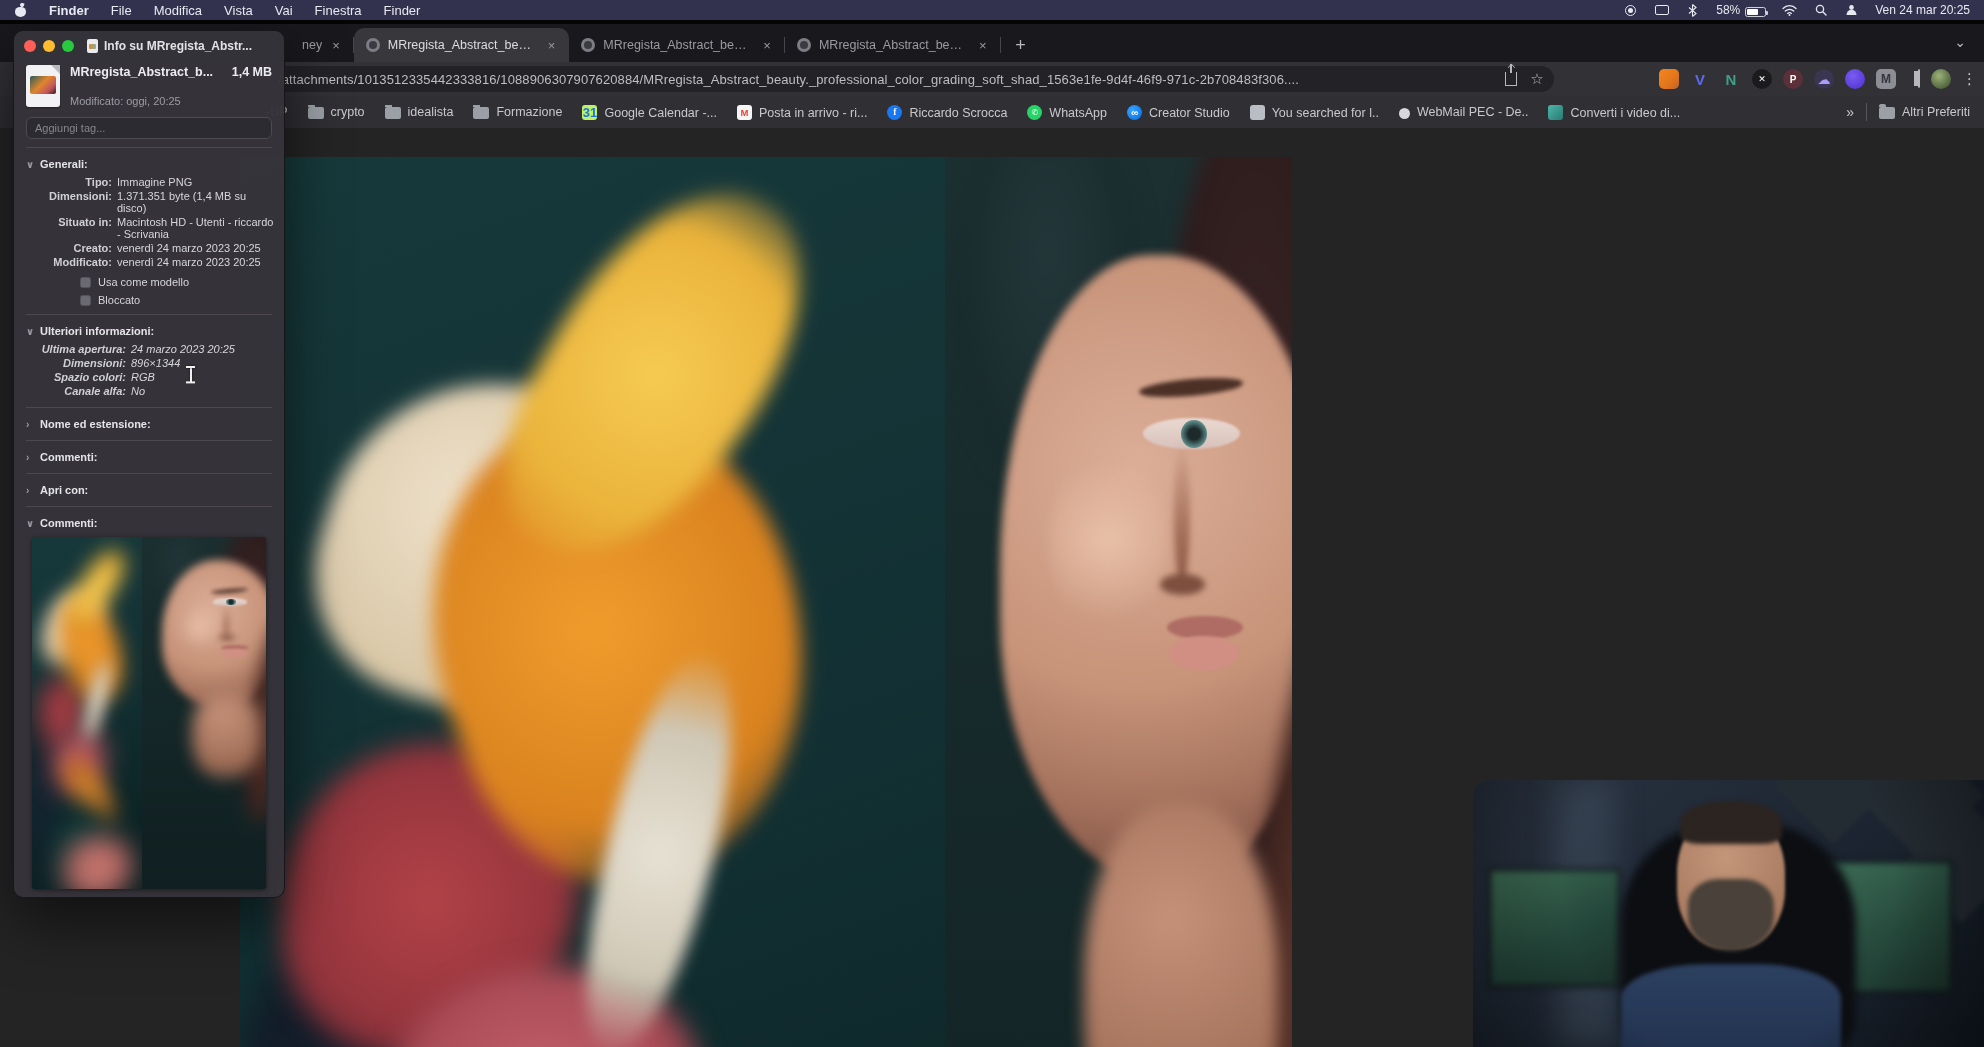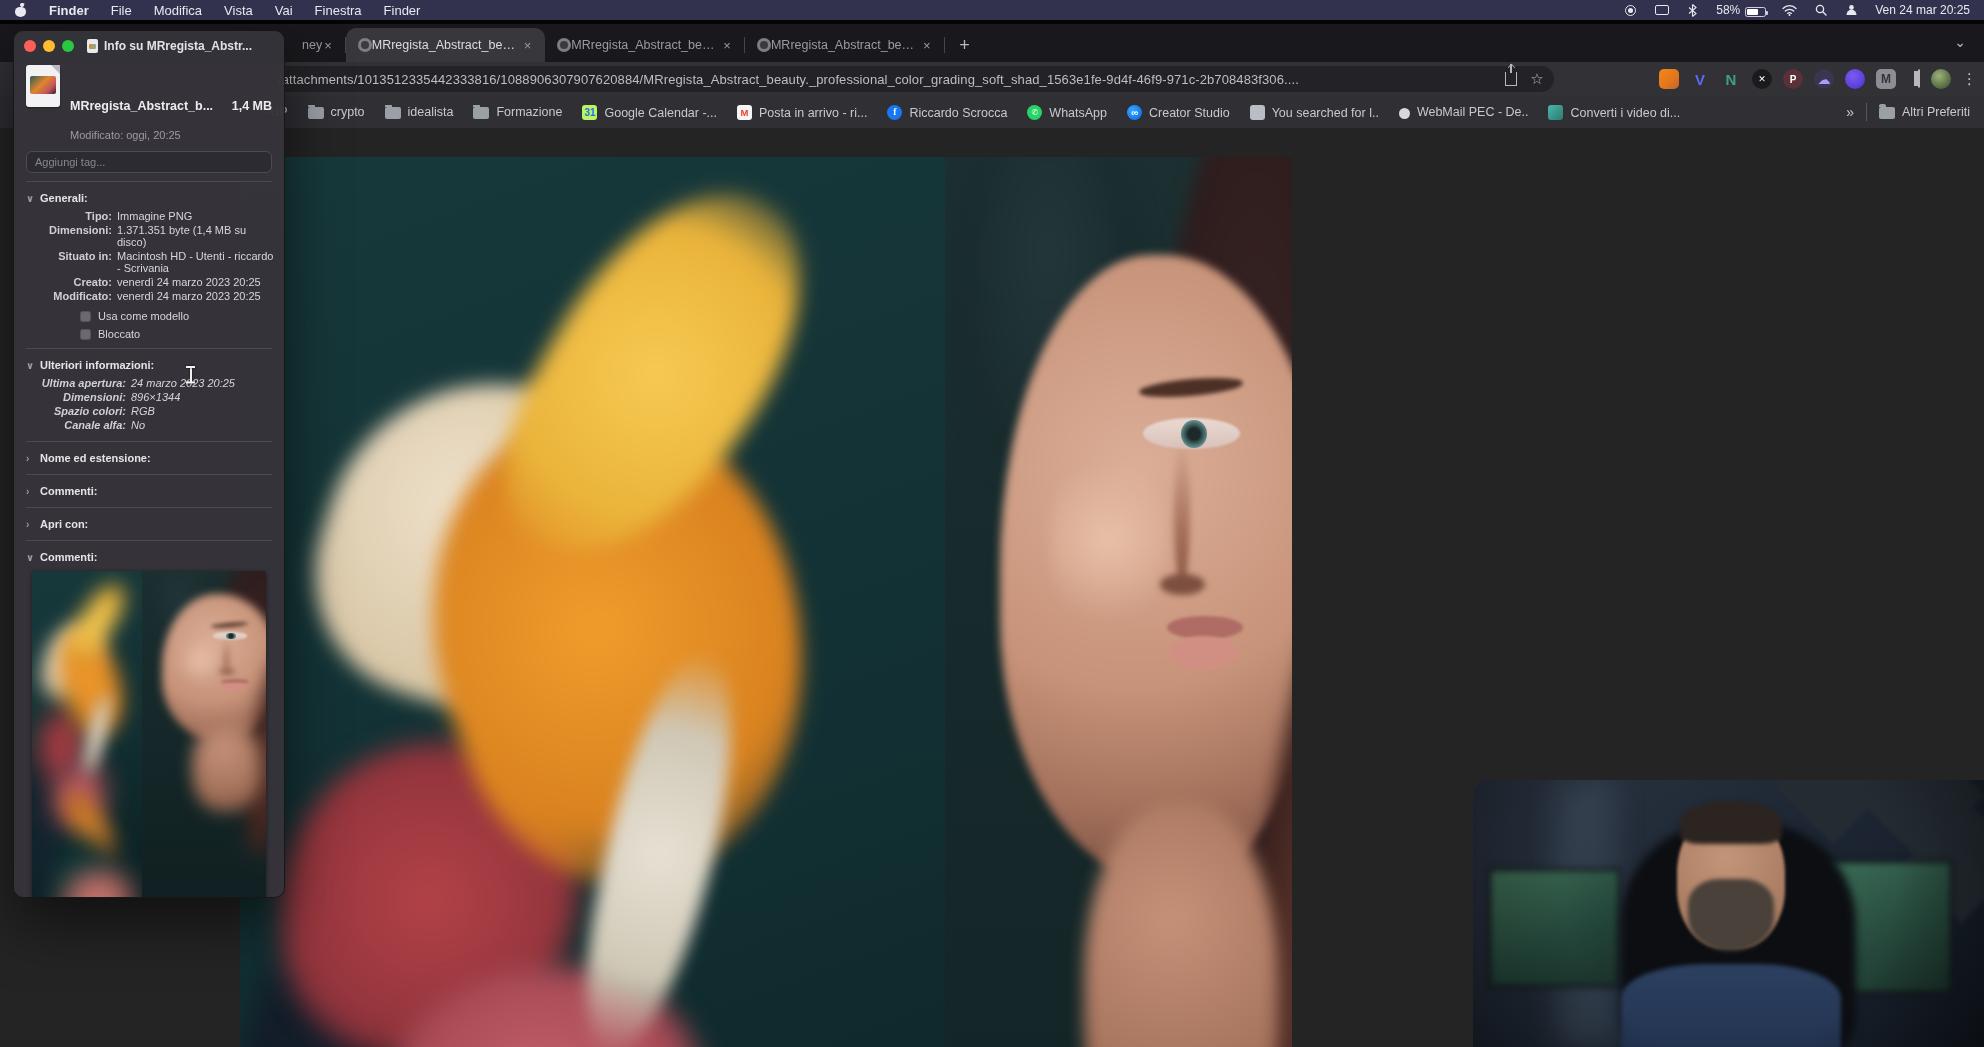--- a/index.html
+++ b/index.html
@@ -26,21 +26,21 @@
   .disp-ic { width:14px; height:10px; border:1.5px solid #e8e8f0; border-radius:2px; }
   .battery-wrap { display:flex; align-items:flex-end; gap:5px; }
   .batt { width:21px; height:10px; border:1px solid #cfcfda; border-radius:2.5px; position:relative; }
   .batt::before { content:""; position:absolute; left:1px; top:1px; bottom:1px; width:58%; background:#fff; border-radius:1px; }
   .batt::after { content:""; position:absolute; right:-3px; top:2.5px; width:2px; height:4px; background:#cfcfda; border-radius:0 1px 1px 0; }
 
   
   .browser { position:absolute; top:24px; left:0; right:0; bottom:0; background:#242424; z-index:1; }
   .tabstrip { position:absolute; top:0; left:0; right:0; height:38px; background:#19191d;
     display:flex; align-items:flex-end; }
-  .tab { height:34px; display:flex; align-items:center; padding:0 12px;
+  .tab { height:34px; display:flex; align-items:center; gap:8px; padding:0 12px;
     color:#9a9aa0; font-size:12.5px; border-radius:10px 10px 0 0; position:relative;justify-content:center; }
   .tab .sep { position:absolute; right:0; top:9px; height:16px; width:1px; background:#45454b; }
   .tab.active { background:#37373c; color:#dcdce0; }
   .tab-fav { width:14px; height:14px; border-radius:50%; background:#7d7d85; flex:0 0 auto; position:relative; }
   .tab-fav::after { content:""; position:absolute; inset:3px; border-radius:50%; background:#3a3a40; }
   .tab-label { max-width:150px; overflow:hidden; white-space:nowrap; text-overflow:ellipsis; }
   .tab-close { font-size:13px; color:#9a9aa0; padding:0 2px; }
   .newtab { width:28px; height:28px; margin:0 0 3px 6px; display:flex; align-items:center; justify-content:center;
     color:#b8b8bc; font-size:18px; border-radius:50%; }
   .tab-search { position:absolute; right:18px; top:10px; color:#b8b8bc; font-size:14px; }
@@ -150,21 +150,21 @@
   .doc-ic::after { content:""; position:absolute; left:2px; top:5px; right:2px; height:5px;
     background:linear-gradient(90deg,#e0862c,#7fb2a0); border-radius:1px; }
   .iw-header { display:flex; align-items:flex-start; gap:10px; padding:4px 12px 6px; }
   .file-ic { width:34px; height:42px; background:#f2f2f5; border-radius:3px; position:relative; flex:0 0 auto;
     box-shadow:0 1px 2px rgba(0,0,0,.4); }
   .file-ic::before { content:""; position:absolute; right:0; top:0; border-style:solid; border-width:0 9px 9px 0;
     border-color:transparent #b9b9c2 transparent transparent; }
   .file-ic::after { content:""; position:absolute; left:4px; top:11px; right:4px; height:18px; border-radius:2px;
     background:linear-gradient(135deg,#2b5a58 0%,#e0862c 45%,#c2555e 75%,#30201f 100%); }
   .iw-name-row { flex:1; }
-  .iw-name-line { display:flex; justify-content:space-between; align-items:baseline; gap:6px;margin-top:34px; }
+  .iw-name-line { display:flex; justify-content:space-between; align-items:baseline; gap:6px; }
   .iw-name { font-weight:bold; font-size:12.5px; color:#ececf0; white-space:nowrap; }
   .iw-size { font-weight:bold; font-size:12.5px; color:#ececf0; }
   .iw-mod { color:#9c9ca4; margin-top:16px; font-size:11px; }
   .iw-tag { margin:4px 12px 8px; height:22px; border:1px solid #4d4b52; border-radius:6px;
     display:flex; align-items:center; padding:0 8px; color:#86868e; background:rgba(30,29,33,.35); }
   .iw-div { height:1px; background:#4c4a50; margin:6px 12px; }
   .iw-sec-head { display:flex; align-items:center; gap:6px; padding:4px 12px; font-weight:bold; color:#e4e4e8; }
   .iw-chev { color:#9a9aa2; font-size:10px; width:8px; display:inline-block; }
   .iw-grid { display:grid; grid-template-columns:82px 1fr; column-gap:5px; row-gap:2px; padding:2px 10px 4px 16px; }
   .iw-grid .lab { text-align:right; color:#cfcfd5; font-weight:bold; }
@@ -299,21 +299,21 @@
         </span>
         <span class="bm">
           <span class="folder-ic"></span>
           <span>idealista</span>
         </span>
         <span class="bm">
           <span class="folder-ic"></span>
           <span>Formazione</span>
         </span>
         <span class="bm">
-          <span class="sq-ic" style="background:#bef264;color:#1a73e8;font-size:10px">31</span>
+          <span class="sq-ic" style="background:#bef264;color:#1a73e8;font-size:13px">31</span>
           <span>Google Calendar -...</span>
         </span>
         <span class="bm">
           <span class="sq-ic" style="background:#f5f5f5;color:#ea4335">M</span>
           <span>Posta in arrivo - ri...</span>
         </span>
         <span class="bm">
           <span class="sq-ic ci-ic" style="background:#1877f2;font-family:'Liberation Serif',serif">f</span>
           <span>Riccardo Scrocca</span>
         </span>

